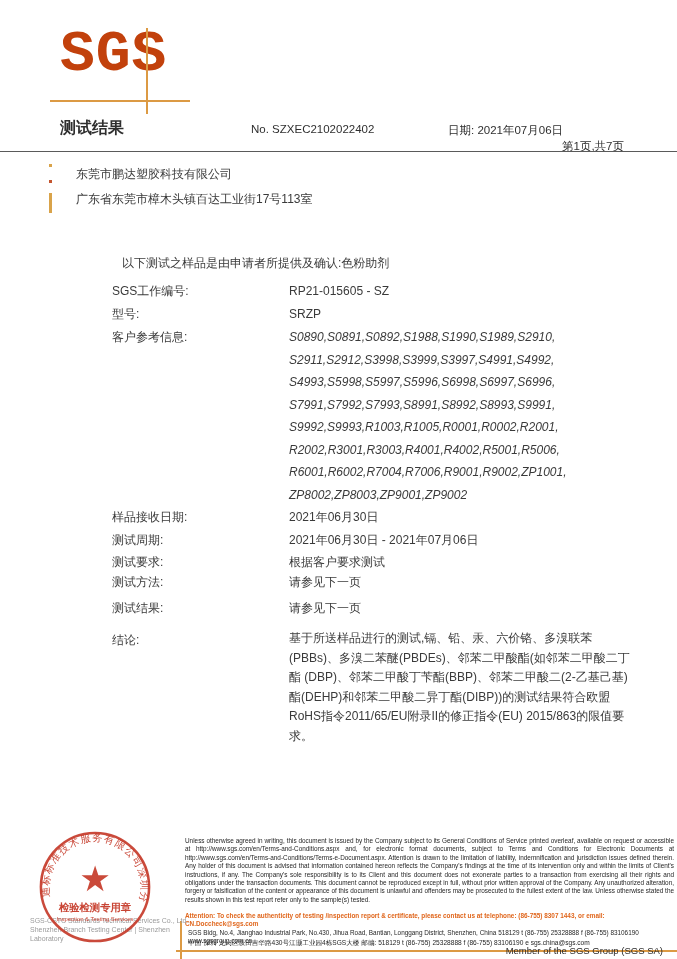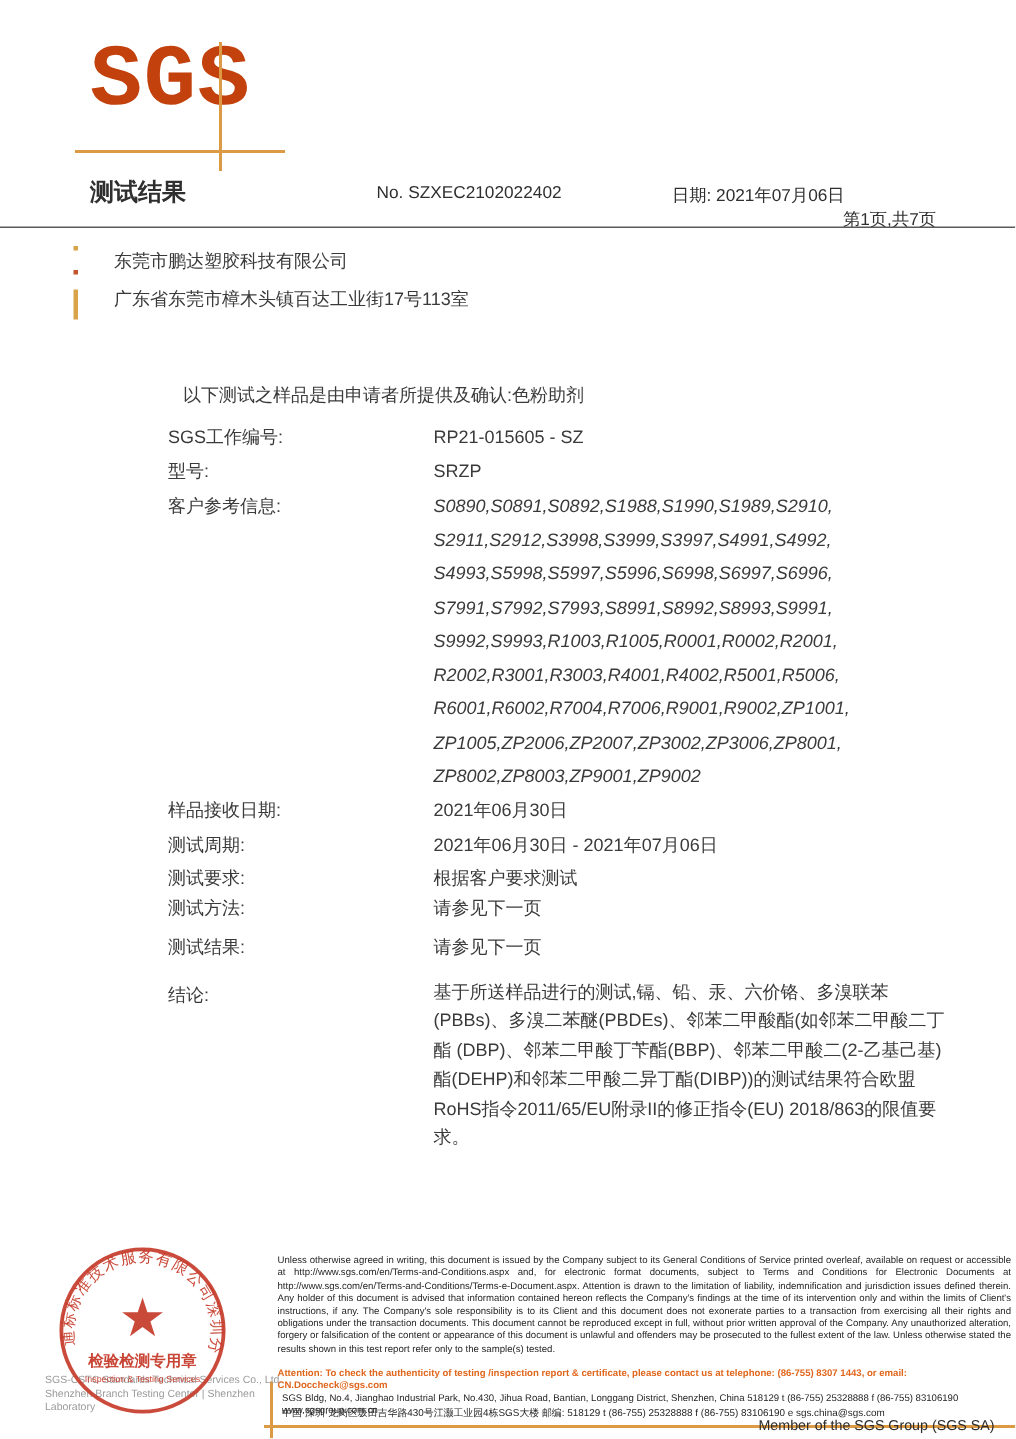--- a/index.html
+++ b/index.html
@@ -96,21 +96,20 @@
     <div class="row">
       <div class="lab">客户参考信息:</div>
       <div class="val">
         <div class="ref-line">S0890,S0891,S0892,S1988,S1990,S1989,S2910,</div>
         <div class="ref-line">S2911,S2912,S3998,S3999,S3997,S4991,S4992,</div>
         <div class="ref-line">S4993,S5998,S5997,S5996,S6998,S6997,S6996,</div>
         <div class="ref-line">S7991,S7992,S7993,S8991,S8992,S8993,S9991,</div>
         <div class="ref-line">S9992,S9993,R1003,R1005,R0001,R0002,R2001,</div>
         <div class="ref-line">R2002,R3001,R3003,R4001,R4002,R5001,R5006,</div>
         <div class="ref-line">R6001,R6002,R7004,R7006,R9001,R9002,ZP1001,</div>
-        <div class="ref-line">ZP1005,ZP2006,ZP2007,ZP3002,ZP3006,ZP8001,</div>
         <div class="ref-line">ZP8002,ZP8003,ZP9001,ZP9002</div>
       </div>
     </div>
 
     <div class="row">
       <div class="lab">样品接收日期:</div>
       <div class="val">2021年06月30日</div>
     </div>
 
     <div class="row">
@@ -128,21 +127,21 @@
       <div class="val">请参见下一页</div>
     </div>
 
     <div class="row gap-b">
       <div class="lab">测试结果:</div>
       <div class="val">请参见下一页</div>
     </div>
 
     <div class="row conclusion-row">
       <div class="lab">结论:</div>
-      <div class="val">基于所送样品进行的测试,镉、铅、汞、六价铬、多溴联苯(PBBs)、多溴二苯醚(PBDEs)、邻苯二甲酸酯(如邻苯二甲酸二丁酯 (DBP)、邻苯二甲酸丁苄酯(BBP)、邻苯二甲酸二(2-乙基己基)酯(DEHP)和邻苯二甲酸二异丁酯(DIBP))的测试结果符合欧盟RoHS指令2011/65/EU附录II的修正指令(EU) 2018/863的限值要求。</div>
+      <div class="val">基于所送样品进行的测试,镉、铅、汞、六价铬、多溴联苯(PBBs)、多溴二苯醚(PBDEs)、邻苯二甲酸酯(如邻苯二甲酸二丁酯 (DBP)、邻苯二甲酸丁苄酯(BBP)、邻苯二甲酸二(2-乙基己基)酯(DEHP)和邻苯二甲酸二异丁酯(DIBP))的测试结果符合欧盟RoHS指令2011/65/EU附录II的修正指令(EU) 2015/863的限值要求。</div>
     </div>
   </div>
 
   <div class="stamp-company">
     <div>SGS-CSTC Standards Technical Services Co., Ltd.</div>
     <div>Shenzhen Branch Testing Center | Shenzhen Laboratory</div>
   </div>
 
   <div class="stamp-wrap">
     <svg width="118" height="118" viewBox="0 0 120 120">

